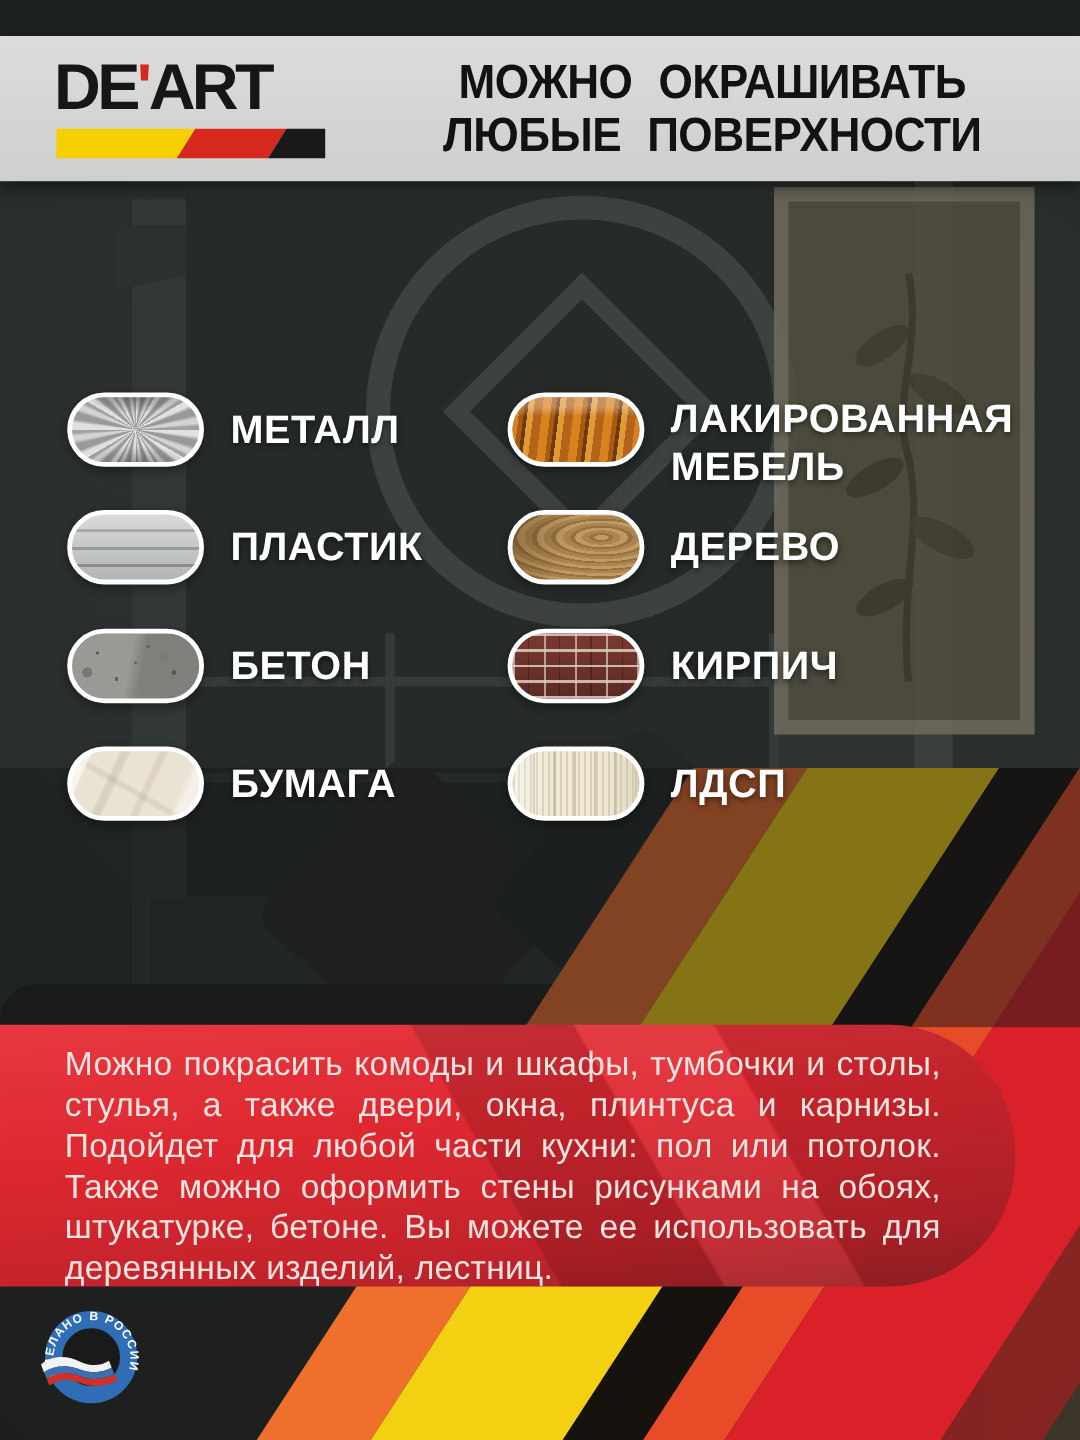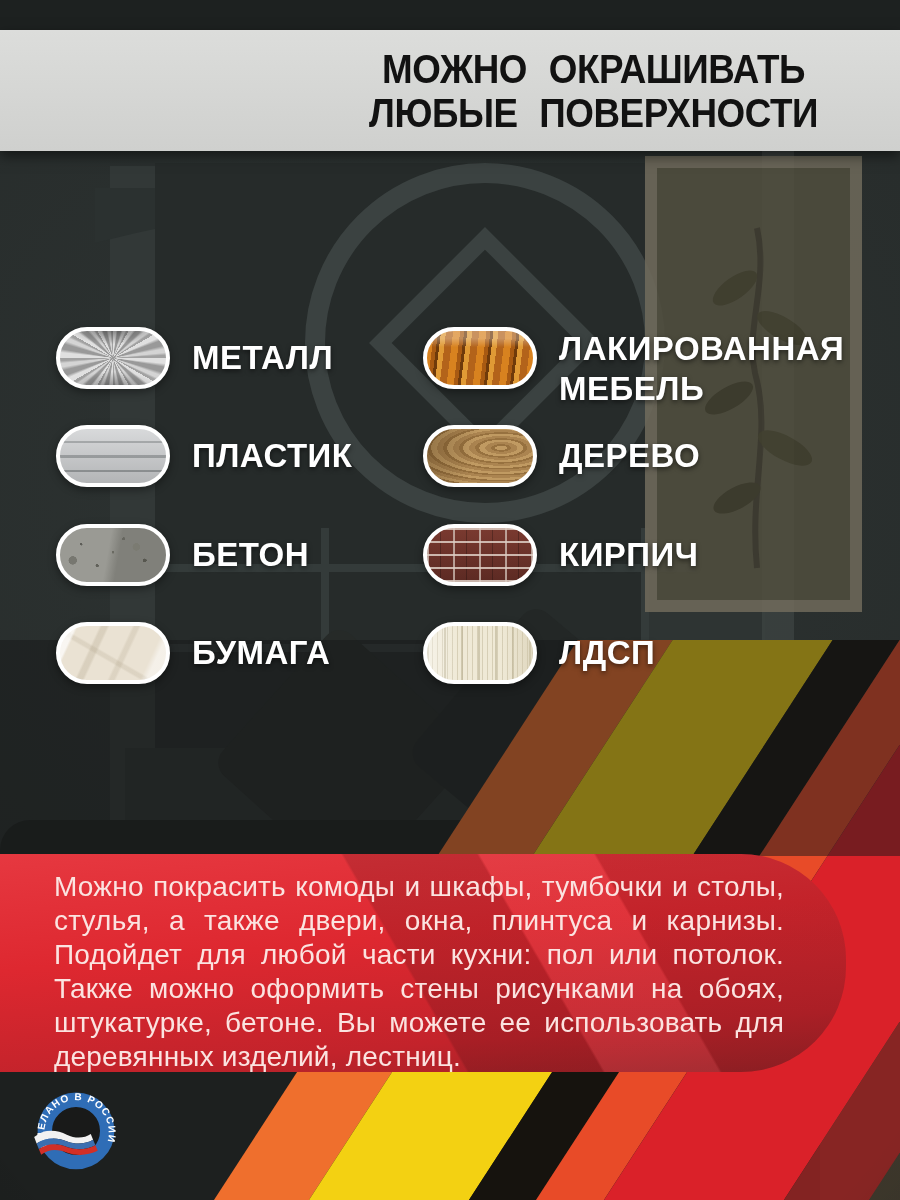--- a/index.html
+++ b/index.html
@@ -156,20 +156,28 @@
     <div class="band b-or" style="background:#ef6f2d"></div>
     <div class="band b-ye" style="background:#f3d112"></div>
     <div class="band b-bk" style="background:#16130e"></div>
     <div class="band b-or2" style="background:#e84b28"></div>
     <div class="band b-rd" style="background:#da2129"></div>
     <div class="band b-mr" style="background:#8f2422"></div>
   </div>
   <div class="dim"></div>
 
   <div class="header">
+    <div class="logo">
+      <div class="logo-text"><span>DE</span><span class="logo-apos">'</span><span>ART</span></div>
+      <div class="logo-bar">
+        <span class="lb-y" style="background:#f5cf00"></span>
+        <span class="lb-r" style="background:#d6281e"></span>
+        <span class="lb-b" style="background:#191919"></span>
+      </div>
+    </div>
     <div class="headline">
       <div>МОЖНО ОКРАШИВАТЬ</div>
       <div>ЛЮБЫЕ ПОВЕРХНОСТИ</div>
     </div>
   </div>
 
   <div class="grid">
 
     <div class="mat r1 cL">
       <div class="pill t-metal"></div>

